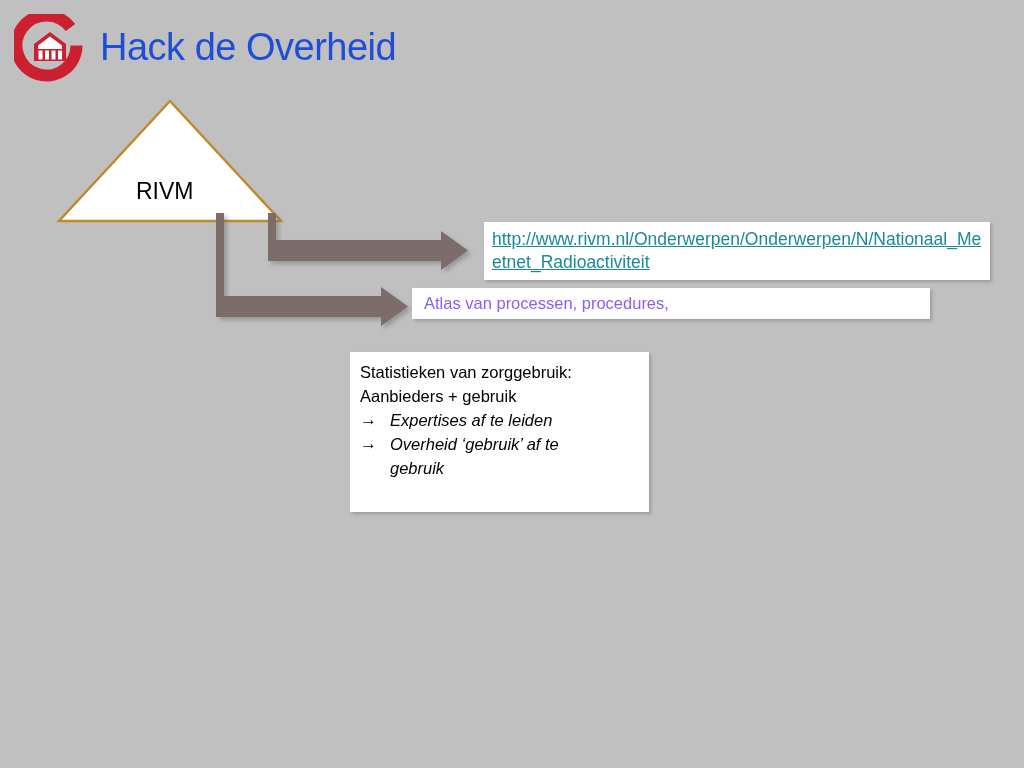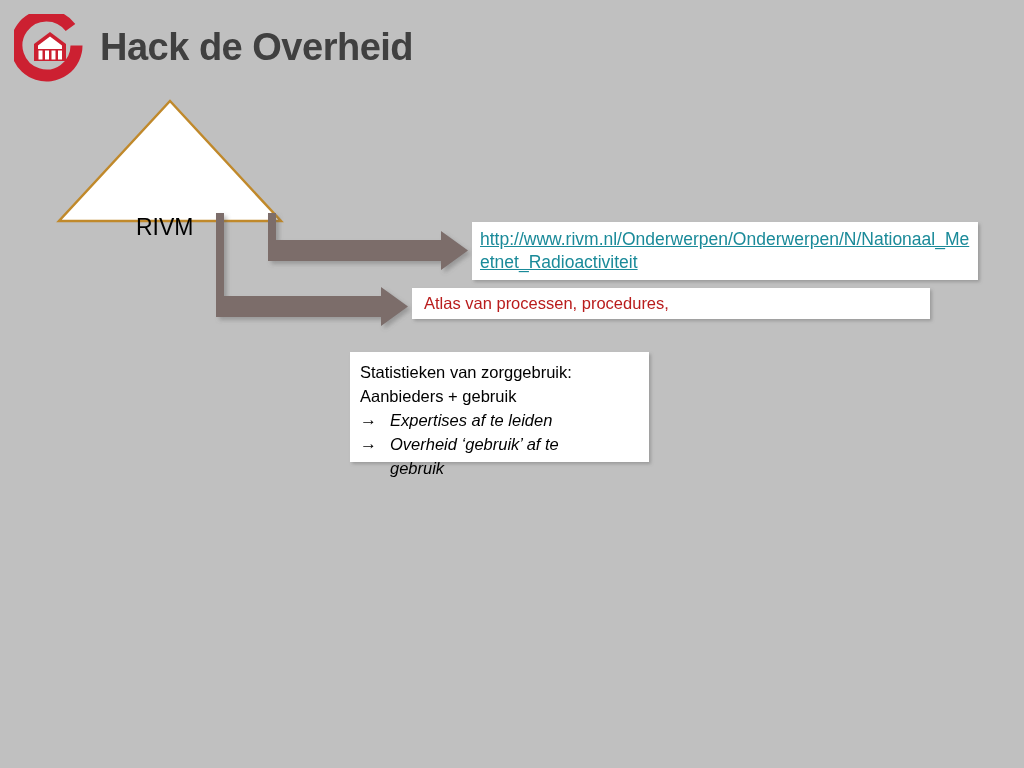--- a/index.html
+++ b/index.html
@@ -36,22 +36,22 @@
     left: 0px;
     top: 4px;
     width: 72px;
     height: 70px;
   }
   .logo-text {
     position: absolute;
     left: 86px;
     top: 14px;
     font-size: 38px;
-    font-weight: bold;
-    color: #404040;
+    font-weight: normal;
+    color: #1d4ed8;
     letter-spacing: -0.5px;
     white-space: nowrap;
     line-height: 46px;
   }
 
   
   .triangle-wrap {
     position: absolute;
     left: 56px;
     top: 98px;
@@ -59,41 +59,40 @@
     height: 126px;
   }
   .triangle-label {
     position: absolute;
     left: 136px;
     top: 178px;
     font-size: 23px;
     color: #000000;
     line-height: 27px;
     white-space: nowrap;
-    margin-top: 36px;
   }
 
   
   .arrows {
     position: absolute;
     left: 0; top: 0;
     width: 1024px;
     height: 768px;
     pointer-events: none;
   }
 
   
   .tbox {
     position: absolute;
     background: #ffffff;
     box-sizing: border-box;
     box-shadow: 2px 2px 3px rgba(90,90,90,0.35);
   }
   .tbox-url {
-    left: 472px;
+    left: 484px;
     top: 222px;
     width: 506px;
     height: 58px;
     padding: 6px 6px 0 8px;
   }
   .url-link {
     font-size: 17.5px;
     line-height: 23px;
     color: #1a8a99;
     text-decoration: underline;
@@ -103,28 +102,28 @@
   .tbox-atlas {
     left: 412px;
     top: 288px;
     width: 518px;
     height: 31px;
     padding: 4px 6px 0 12px;
   }
   .atlas-text {
     font-size: 16.5px;
     line-height: 23px;
-    color: #b91c1c;
+    color: #8b5cf6;
     white-space: nowrap;
   }
   .tbox-stats {
     left: 350px;
     top: 352px;
     width: 299px;
-    height: 110px;
+    height: 160px;
     padding: 8px 8px 0 10px;
   }
   .stats-line {
     font-size: 16.5px;
     line-height: 24px;
     color: #000000;
     white-space: nowrap;
   }
   .stats-bullet {
     font-size: 16.5px;

